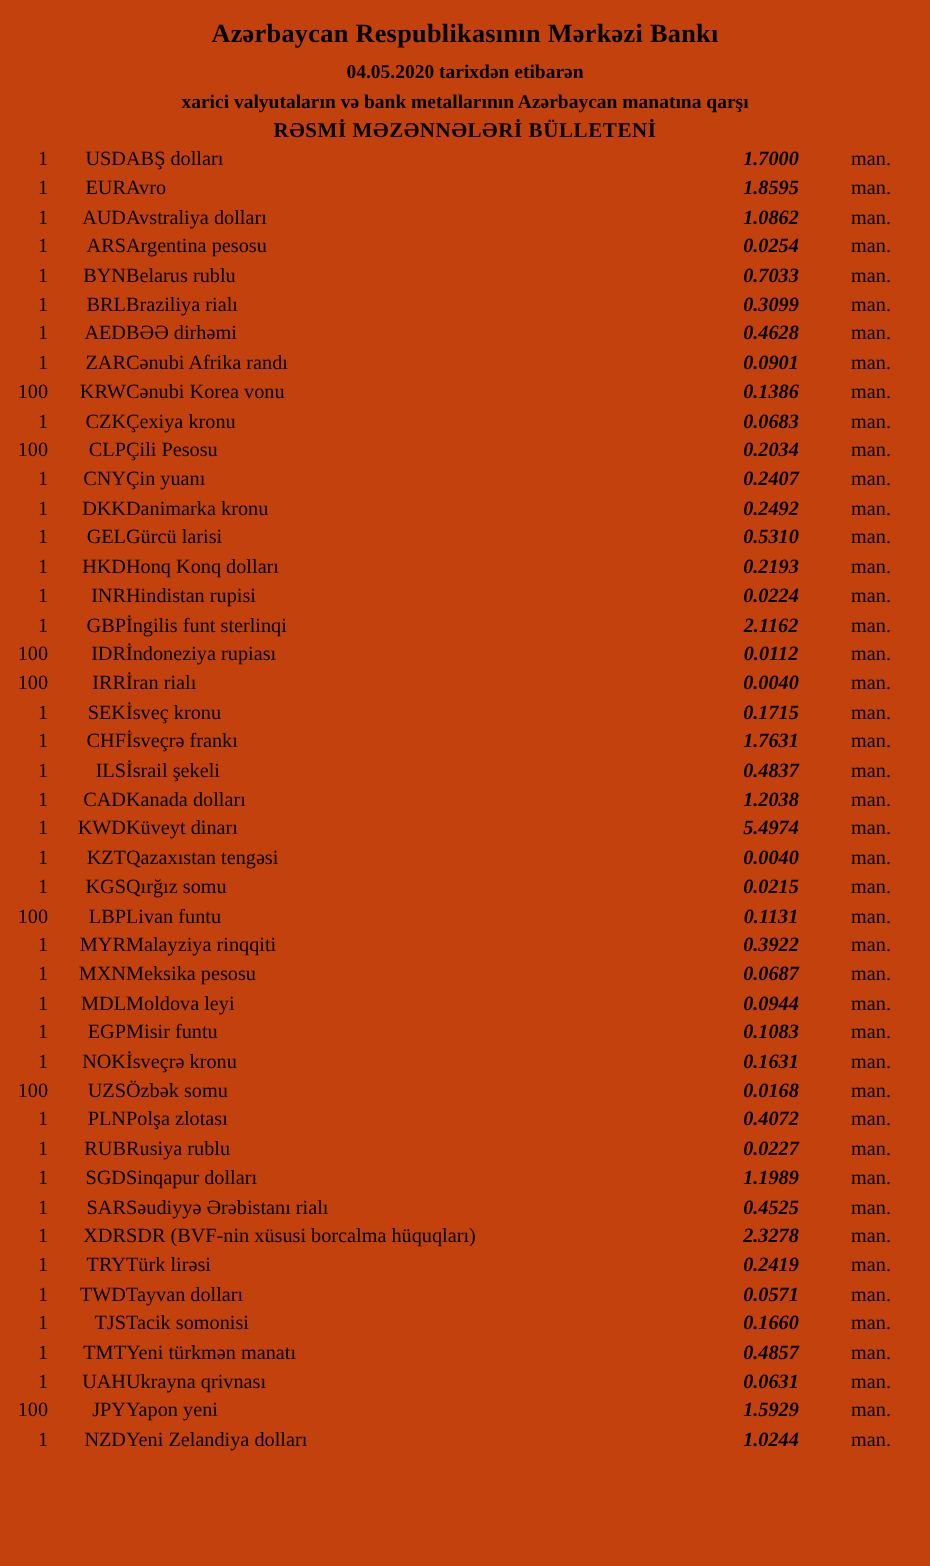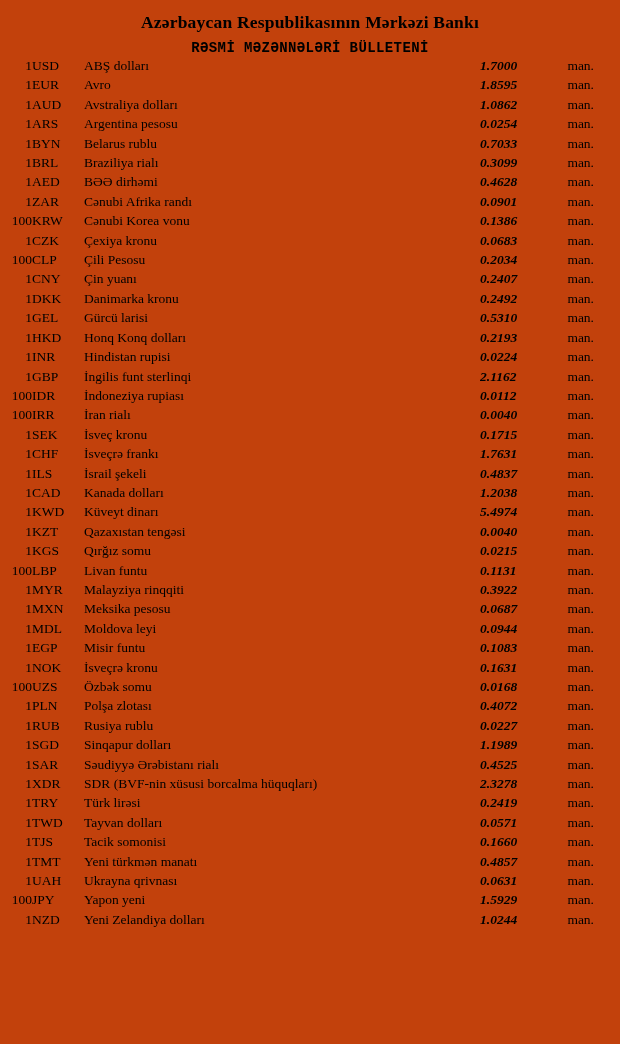--- a/index.html
+++ b/index.html
@@ -32,54 +32,55 @@
   .subtitle {
     font-size: 13px;
     font-weight: bold;
     margin: 0 0 4px 0;
   }
   .bulletin {
     font-size: 14px;
     font-weight: bold;
     margin: 2px 0 0 0;
     letter-spacing: 0.4px;
-    font-family: Liberation Mono, monospace;
   }
   .section-title {
     text-align: center;
     font-size: 13.5px;
     font-weight: bold;
     margin: 27px 0 9px 0;
   }
   table.rates {
     width: 100%;
     border-collapse: collapse;
     table-layout: fixed;
     font-size: 13.5px;
   }
   table.rates td {
     padding: 1px 0;
     line-height: 17.4px;
     white-space: nowrap;
     overflow: hidden;
   }
   td.qty   { width: 32px;  text-align: right; }
-  td.code  { width: 52px;  text-align: left; }
+  td.code  { width: 52px;  text-align: right; }
   td.name  { padding-left: 10px; margin-left: 25px; }
-  td.rate  { width: 68px;  text-align: left; font-weight: bold; font-style: italic; }
+  td.rate  { width: 68px;  text-align: center; font-weight: bold; font-style: italic; }
   td.unit  { width: 46px;  padding-left: 8px; text-align: right; }
   td.spacer-right { width: 26px; }
 </style>
 </head>
 <body>
 
 <div class="page">
 
   <div class="header">
     <div class="title">Azərbaycan Respublikasının Mərkəzi Bankı</div>
+    <div class="dateline">04.05.2020 tarixdən etibarən</div>
+    <div class="subtitle">xarici valyutaların və bank metallarının Azərbaycan manatına qarşı</div>
     <div class="bulletin">RƏSMİ MƏZƏNNƏLƏRİ BÜLLETENİ</div>
   </div>
 
 
   <table class="rates">
     <tbody>
         <tr>
           <td class="qty">1</td>
           <td class="code">USD</td>
           <td class="name">ABŞ dolları</td>

